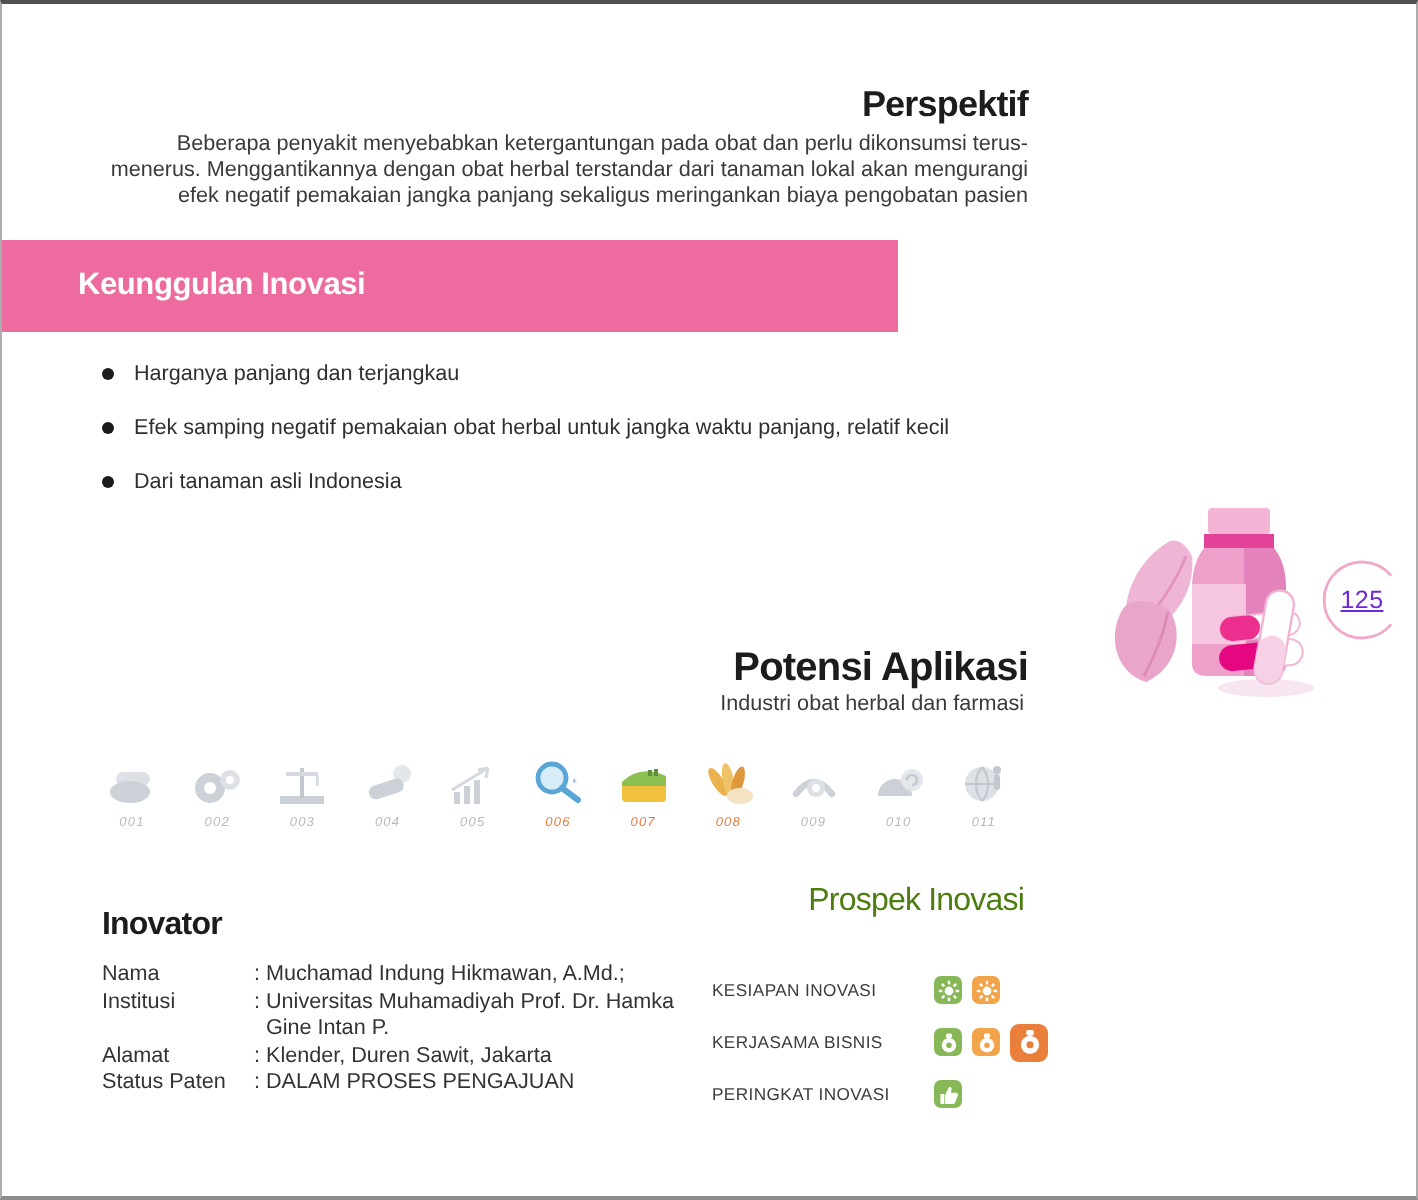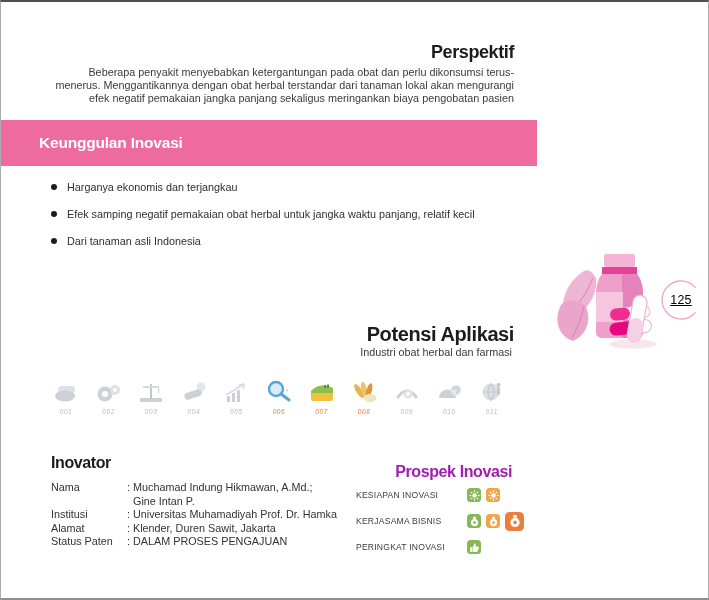--- a/index.html
+++ b/index.html
@@ -14,38 +14,38 @@
   .perspektif-title{
     position:absolute;top:40px;right:194px;font-size:18px;font-weight:bold;
     color:#1c1c1c;letter-spacing:-0.4px;
   }
   .perspektif-body{
     position:absolute;top:64px;right:194px;width:465px;text-align:right;
     font-size:10.8px;line-height:13.2px;color:#3a3a3a;
   }
   
   .banner{
-    position:absolute;top:118px;left:0;width:536px;height:46px;
+    position:absolute;top:118px;left:0;width:448px;height:46px;
     background:#ed6b9e;display:flex;align-items:center;
   }
   .banner-title{
     margin-left:38px;color:#ffffff;font-size:15.5px;font-weight:bold;letter-spacing:-0.2px;
   }
   
   .bullets{position:absolute;top:179px;left:50px;width:470px;}
   .bullet-row{display:flex;align-items:flex-start;margin-bottom:15px;}
   .bullet-dot{width:6px;height:6px;border-radius:50%;background:#1c1c1c;margin:3px 10px 0 0;flex:none;}
   .bullet-text{font-size:10.8px;color:#2f2f2f;line-height:12px;}
   
   .illustration{position:absolute;top:243px;left:550px;}
   .pagenum-wrap{position:absolute;top:277px;left:659px;width:42px;height:42px;}
   .pagenum-wrap svg{position:absolute;top:0;left:0;}
   .pagenum{
     position:absolute;top:0;left:0;width:42px;height:42px;display:flex;align-items:center;justify-content:center;
-    font-size:12.5px;color:#000000;letter-spacing:0.2px;text-decoration:underline;
+    font-size:12.5px;color:#6d28d9;letter-spacing:0.2px;text-decoration:underline;
   }
   
   .potensi-title{
     position:absolute;top:321px;right:194px;font-size:20px;font-weight:bold;color:#1c1c1c;letter-spacing:-0.4px;
   }
   .potensi-subtitle{
     position:absolute;top:344px;right:196px;font-size:10.8px;color:#3a3a3a;
   }
   
   .sectors{
@@ -62,21 +62,21 @@
   .inovator-title{
     position:absolute;top:452px;left:50px;font-size:16px;font-weight:bold;color:#1c1c1c;letter-spacing:-0.4px;
   }
   .inovator-table{position:absolute;top:479px;left:50px;width:310px;font-size:10.8px;line-height:13.5px;}
   .inv-row{display:flex;align-items:center;}
   .inv-label{width:76px;flex:none;color:#333;}
   .inv-value{color:#333;}
   .inv-value.cont{padding-left:6px;}
   
   .prospek-title{
-    position:absolute;top:461px;right:196px;font-size:16px;font-weight:bold;color:#a21caf;letter-spacing:-0.4px;
+    position:absolute;top:440px;right:196px;font-size:16px;font-weight:normal;color:#4d7c0f;letter-spacing:-0.4px;
   }
   .prospek-rows{position:absolute;top:483px;left:355px;width:165px;}
   .prospek-row{display:flex;align-items:center;height:20px;margin-bottom:6px;gap:15px;}
   .prospek-label{width:96px;flex:none;font-size:8.6px;color:#3c3c3c;letter-spacing:0.2px;}
   .prospek-icons{display:flex;align-items:center;gap:5px;}
   .pi{
     width:14px;height:14px;border-radius:3.5px;display:flex;align-items:center;justify-content:center;flex:none;
   }
   .pi.big{width:19px;height:19px;border-radius:4.5px;}
   .pi.green{background:#87b757;}
@@ -101,21 +101,21 @@
   <div class="perspektif-title">Perspektif</div>
   <div class="perspektif-body">Beberapa penyakit menyebabkan ketergantungan pada obat dan perlu dikonsumsi terus-menerus. Menggantikannya dengan obat herbal terstandar dari tanaman lokal akan mengurangi efek negatif pemakaian jangka panjang sekaligus meringankan biaya pengobatan pasien</div>
 
   <div class="banner">
     <div class="banner-title">Keunggulan Inovasi</div>
   </div>
 
   <div class="bullets">
     <div class="bullet-row">
       <span class="bullet-dot"></span>
-      <span class="bullet-text">Harganya ekonomis dan terjangkau</span>
+      <span class="bullet-text">Harganya panjang dan terjangkau</span>
     </div>
     <div class="bullet-row">
       <span class="bullet-dot"></span>
       <span class="bullet-text">Efek samping negatif pemakaian obat herbal untuk jangka waktu panjang, relatif kecil</span>
     </div>
     <div class="bullet-row">
       <span class="bullet-dot"></span>
       <span class="bullet-text">Dari tanaman asli Indonesia</span>
     </div>
   </div>
@@ -277,26 +277,26 @@
     </div>
   </div>
 
   <div class="inovator-title">Inovator</div>
   <div class="inovator-table">
     <div class="inv-row">
       <span class="inv-label">Nama</span>
       <span class="inv-value">: Muchamad Indung Hikmawan, A.Md.;</span>
     </div>
     <div class="inv-row">
+      <span class="inv-label">Institusi</span>
+      <span class="inv-value">: Universitas Muhamadiyah Prof. Dr. Hamka</span>
+    </div>
+    <div class="inv-row">
       <span class="inv-label"></span>
       <span class="inv-value cont">Gine Intan P.</span>
-    </div>
-    <div class="inv-row">
-      <span class="inv-label">Institusi</span>
-      <span class="inv-value">: Universitas Muhamadiyah Prof. Dr. Hamka</span>
     </div>
     <div class="inv-row">
       <span class="inv-label">Alamat</span>
       <span class="inv-value">: Klender, Duren Sawit, Jakarta</span>
     </div>
     <div class="inv-row">
       <span class="inv-label">Status Paten</span>
       <span class="inv-value">: DALAM PROSES PENGAJUAN</span>
     </div>
   </div>

